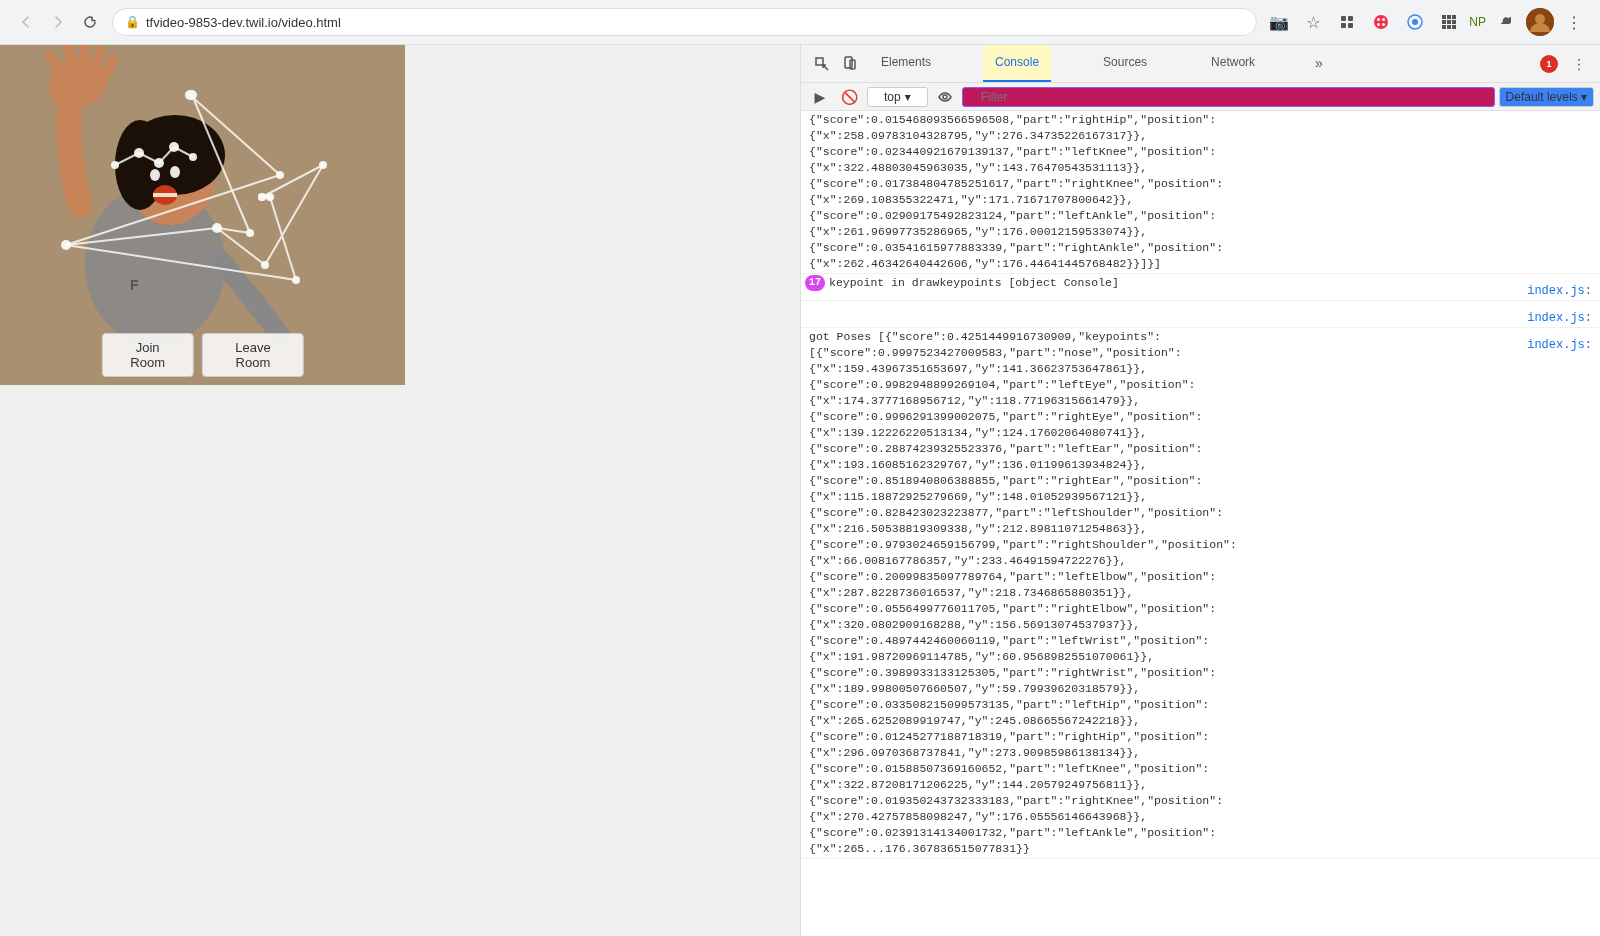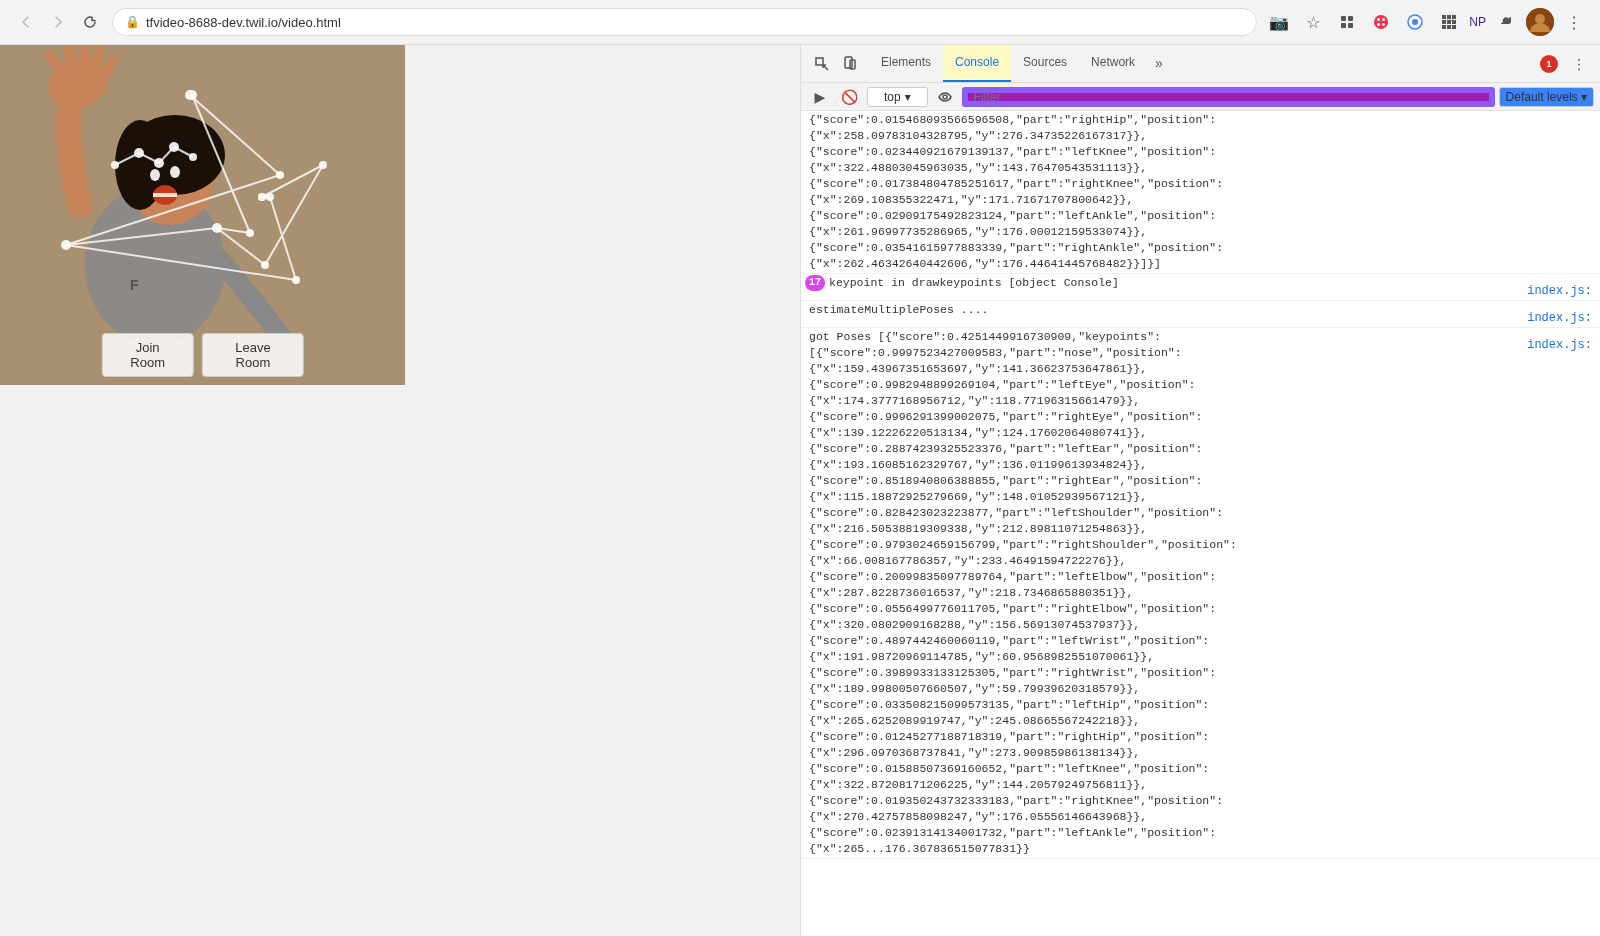--- a/index.html
+++ b/index.html
@@ -26,29 +26,29 @@
     .video-container { width: 405px; height: 340px; position: relative; background: #000; margin: 0; overflow: hidden; }
     .room-bg { width: 100%; height: 100%; background: linear-gradient(to bottom, #c8b89a 0%, #b8a888 30%, #a09070 60%, #8a7860 100%); }
 
     .video-controls { position: absolute; bottom: 8px; left: 50%; transform: translateX(-50%); display: flex; gap: 8px; }
     .video-btn { padding: 6px 22px; background: rgba(255,255,255,0.85); border: 1px solid #ccc; border-radius: 4px; font-size: 13px; color: #333; cursor: pointer; }
 
     
     .devtools-panel { flex: 1; background: #fff; border-left: 1px solid #ddd; display: flex; flex-direction: column; overflow: hidden; }
     .devtools-toolbar { display: flex; align-items: center; border-bottom: 1px solid #e0e0e0; background: #f3f3f3; height: 38px; padding: 0 8px; gap: 2px; }
     .devtools-icon-btn { width: 26px; height: 26px; background: transparent; border: none; cursor: pointer; display: flex; align-items: center; justify-content: center; color: #555; font-size: 14px; border-radius: 3px; }
-    .devtools-tabs { display: flex; align-items: stretch; border-bottom: 1px solid #ddd; background: #f3f3f3; height: 30px; }
+    .devtools-tabs { display: flex; align-items: stretch; border-bottom: 1px solid #ddd; background: #f3f3f3; height: 30px; gap: 40px; }
     .devtools-tab { padding: 0 12px; font-size: 12px; color: #555; cursor: pointer; display: flex; align-items: center; border-bottom: 2px solid transparent; white-space: nowrap; }
     .devtools-tab.active { color: #1a73e8; border-bottom-color: #1a73e8; background: #fef9c3; }
     .devtools-tab-more { padding: 0 8px; font-size: 14px; color: #555; cursor: pointer; display: flex; align-items: center; }
 
     
     .console-toolbar { display: flex; align-items: center; border-bottom: 1px solid #e0e0e0; background: #f3f3f3; height: 28px; padding: 0 6px; gap: 4px; }
     .context-selector { display: flex; align-items: center; gap: 4px; font-size: 12px; color: #333; border: 1px solid #ccc; border-radius: 3px; padding: 2px 16px; cursor: pointer; background: #fff; }
-    .filter-input { flex: 1; height: 20px; border: 6px solid #8b5cf6; border-radius: 3px; padding: 0 6px; font-size: 12px; background: #a21caf; }
+    .filter-input { flex: 1; height: 20px; border: 1px solid #8b5cf6; border-radius: 3px; padding: 0 18px; font-size: 12px; background: #be185d; }
     .log-level-selector { font-size: 12px; color: #333; border: 1px solid #ccc; border-radius: 3px; padding: 2px 6px; cursor: pointer; background: #3b82f6; }
 
     
     .console-output { flex: 1; overflow-y: auto; font-family: 'Courier New', Consolas, monospace; font-size: 11.5px; line-height: 16px; background: #fff; color: #333; }
     .console-line { display: flex; align-items: flex-start; padding: 1px 8px; border-bottom: 1px solid #f0f0f0; min-height: 16px; }
     .console-line.has-badge { padding-left: 4px; }
     .badge { display: inline-flex; align-items: center; justify-content: center; min-width: 18px; height: 16px; background: #d946ef; color: #fff; border-radius: 8px; font-size: 10px; font-weight: bold; margin-right: 4px; flex-shrink: 0; padding: 0 4px; }
     .console-text { flex: 1; word-break: break-all; white-space: pre-wrap; color: #333; }
     .console-link { margin-left: auto; color: #1a73e8; font-size: 12px; cursor: pointer; white-space: nowrap; padding-left: 8px; flex-shrink: 0; margin-top: 8px; }
     .error-close { width: 18px; height: 18px; background: #d93025; border-radius: 50%; display: flex; align-items: center; justify-content: center; color: #fff; font-size: 10px; font-weight: bold; flex-shrink: 0; margin-right: 4px; }
@@ -83,21 +83,21 @@
       </button>
       <button class="nav-btn" title="Refresh">
         <svg width="14" height="14" viewBox="0 0 14 14" fill="none" stroke="currentColor" stroke-width="1.5" stroke-linecap="round">
             <path d="M12 7A5 5 0 1 1 9 2.5"></path>
             <path d="M9 2.5V5.5H12"></path>
           </svg>
       </button>
     </div>
     <div class="address-bar">
       <span class="lock-icon">🔒</span>
-      <span class="address-text">tfvideo-8688-dev.twil.io/video.html</span>
+      <span class="address-text">tfvideo-9853-dev.twil.io/video.html</span>
     </div>
     <div class="browser-actions">
       <button class="browser-action-btn">📷</button>
       <button class="browser-action-btn">☆</button>
       <button class="browser-action-btn">
         <svg width="16" height="16" viewBox="0 0 16 16" fill="#555">
             <rect x="2" y="2" width="5" height="5" rx="1"></rect>
             <rect x="9" y="2" width="5" height="5" rx="1"></rect>
             <rect x="2" y="9" width="5" height="5" rx="1"></rect>
             <rect x="9" y="9" width="5" height="5" rx="1"></rect>
@@ -124,21 +124,21 @@
             <rect x="6" y="1" width="4" height="4"></rect>
             <rect x="11" y="1" width="4" height="4"></rect>
             <rect x="1" y="6" width="4" height="4"></rect>
             <rect x="6" y="6" width="4" height="4"></rect>
             <rect x="11" y="6" width="4" height="4"></rect>
             <rect x="1" y="11" width="4" height="4"></rect>
             <rect x="6" y="11" width="4" height="4"></rect>
             <rect x="11" y="11" width="4" height="4"></rect>
           </svg>
       </button>
-      <span style="font-size:12px;color:#4c1d95;font-weight:500;">NP</span>
+      <span style="font-size:12px;color:#4d7c0f;font-weight:500;">NP</span>
       <button class="browser-action-btn">
         <svg width="16" height="16" viewBox="0 0 16 16" fill="#555">
             <path d="M13 3c-1 0-2 .5-2.5 1.5C9 3 7 3 6 4S4 7 5 8c-1 .5-2 1-2 2h8c1 0 2-1 2-2.5 0-.5 0-4.5 0-4.5z"></path>
           </svg>
       </button>
       <div class="profile-btn">
         <svg width="28" height="28" viewBox="0 0 28 28">
             <circle cx="14" cy="14" r="14" fill="#8B4513"></circle>
             <circle cx="14" cy="11" r="5" fill="#c68642"></circle>
             <path d="M4 24c0-5 4.5-9 10-9s10 4 10 9" fill="#c68642"></path>
@@ -315,21 +315,20 @@
         <span class="console-text" style="color:#333;">{"score":0.015468093566596508,"part":"rightHip","position":<br>{"x":258.09783104328795,"y":276.34735226167317}},<br>{"score":0.023440921679139137,"part":"leftKnee","position":<br>{"x":322.48803045963035,"y":143.76470543531113}},<br>{"score":0.017384804785251617,"part":"rightKnee","position":<br>{"x":269.108355322471,"y":171.71671707800642}},<br>{"score":0.02909175492823124,"part":"leftAnkle","position":<br>{"x":261.96997735286965,"y":176.00012159533074}},<br>{"score":0.03541615977883339,"part":"rightAnkle","position":<br>{"x":262.46342640442606,"y":176.44641445768482}}]}]</span>
       </div>
 
       <div class="console-line has-badge">
         <span class="badge">17</span>
         <span class="console-text">keypoint in drawkeypoints [object Console]</span>
         <span class="console-link">index.js:</span>
       </div>
 
       <div class="console-line">
-        <span class="console-text">estimateMultiplePoses ....</span>
         <span class="console-link">index.js:</span>
       </div>
 
       <div class="console-line">
         <span class="console-text">got Poses [{"score":0.4251449916730909,"keypoints":<br>[{"score":0.9997523427009583,"part":"nose","position":<br>{"x":159.43967351653697,"y":141.36623753647861}},<br>{"score":0.9982948899269104,"part":"leftEye","position":<br>{"x":174.3777168956712,"y":118.77196315661479}},<br>{"score":0.9996291399002075,"part":"rightEye","position":<br>{"x":139.12226220513134,"y":124.17602064080741}},<br>{"score":0.28874239325523376,"part":"leftEar","position":<br>{"x":193.16085162329767,"y":136.01199613934824}},<br>{"score":0.8518940806388855,"part":"rightEar","position":<br>{"x":115.18872925279669,"y":148.01052939567121}},<br>{"score":0.828423023223877,"part":"leftShoulder","position":<br>{"x":216.50538819309338,"y":212.89811071254863}},<br>{"score":0.9793024659156799,"part":"rightShoulder","position":<br>{"x":66.008167786357,"y":233.46491594722276}},<br>{"score":0.20099835097789764,"part":"leftElbow","position":<br>{"x":287.8228736016537,"y":218.7346865880351}},<br>{"score":0.0556499776011705,"part":"rightElbow","position":<br>{"x":320.0802909168288,"y":156.56913074537937}},<br>{"score":0.4897442460060119,"part":"leftWrist","position":<br>{"x":191.98720969114785,"y":60.9568982551070061}},<br>{"score":0.3989933133125305,"part":"rightWrist","position":<br>{"x":189.99800507660507,"y":59.79939620318579}},<br>{"score":0.033508215099573135,"part":"leftHip","position":<br>{"x":265.6252089919747,"y":245.08665567242218}},<br>{"score":0.01245277188718319,"part":"rightHip","position":<br>{"x":296.0970368737841,"y":273.90985986138134}},<br>{"score":0.01588507369160652,"part":"leftKnee","position":<br>{"x":322.87208171206225,"y":144.20579249756811}},<br>{"score":0.019350243732333183,"part":"rightKnee","position":<br>{"x":270.42757858098247,"y":176.05556146643968}},<br>{"score":0.02391314134001732,"part":"leftAnkle","position":<br>{"x":265...176.367836515077831}}</span>
         <span class="console-link">index.js:</span>
       </div>
     </div>
   </div>
 </div>

